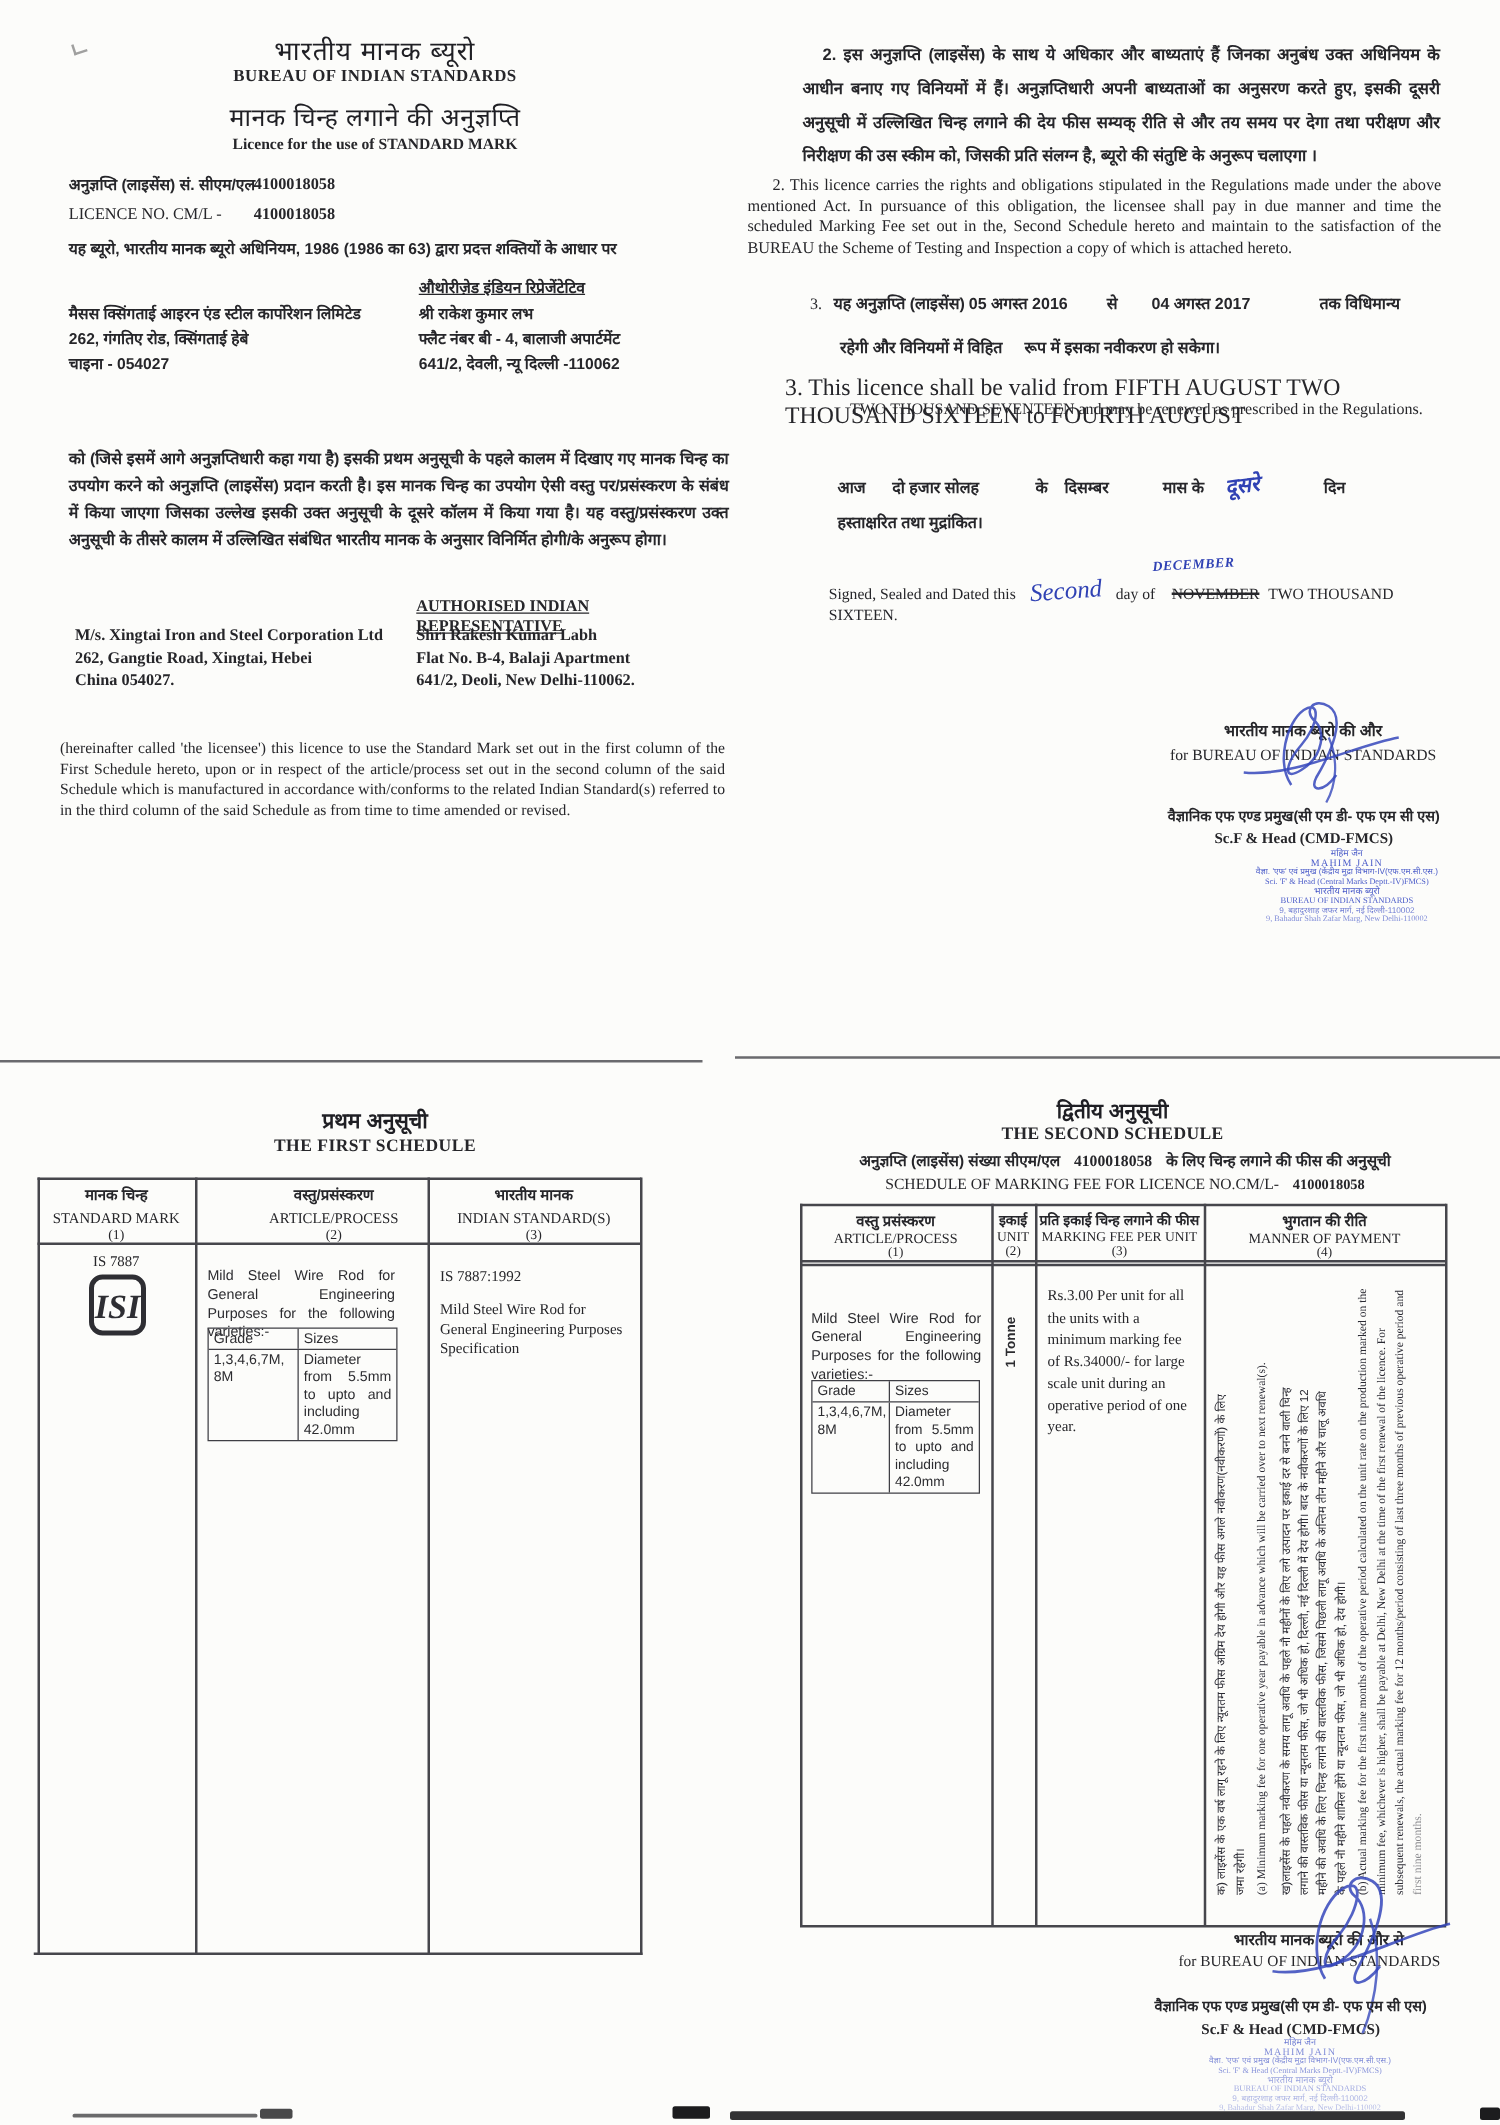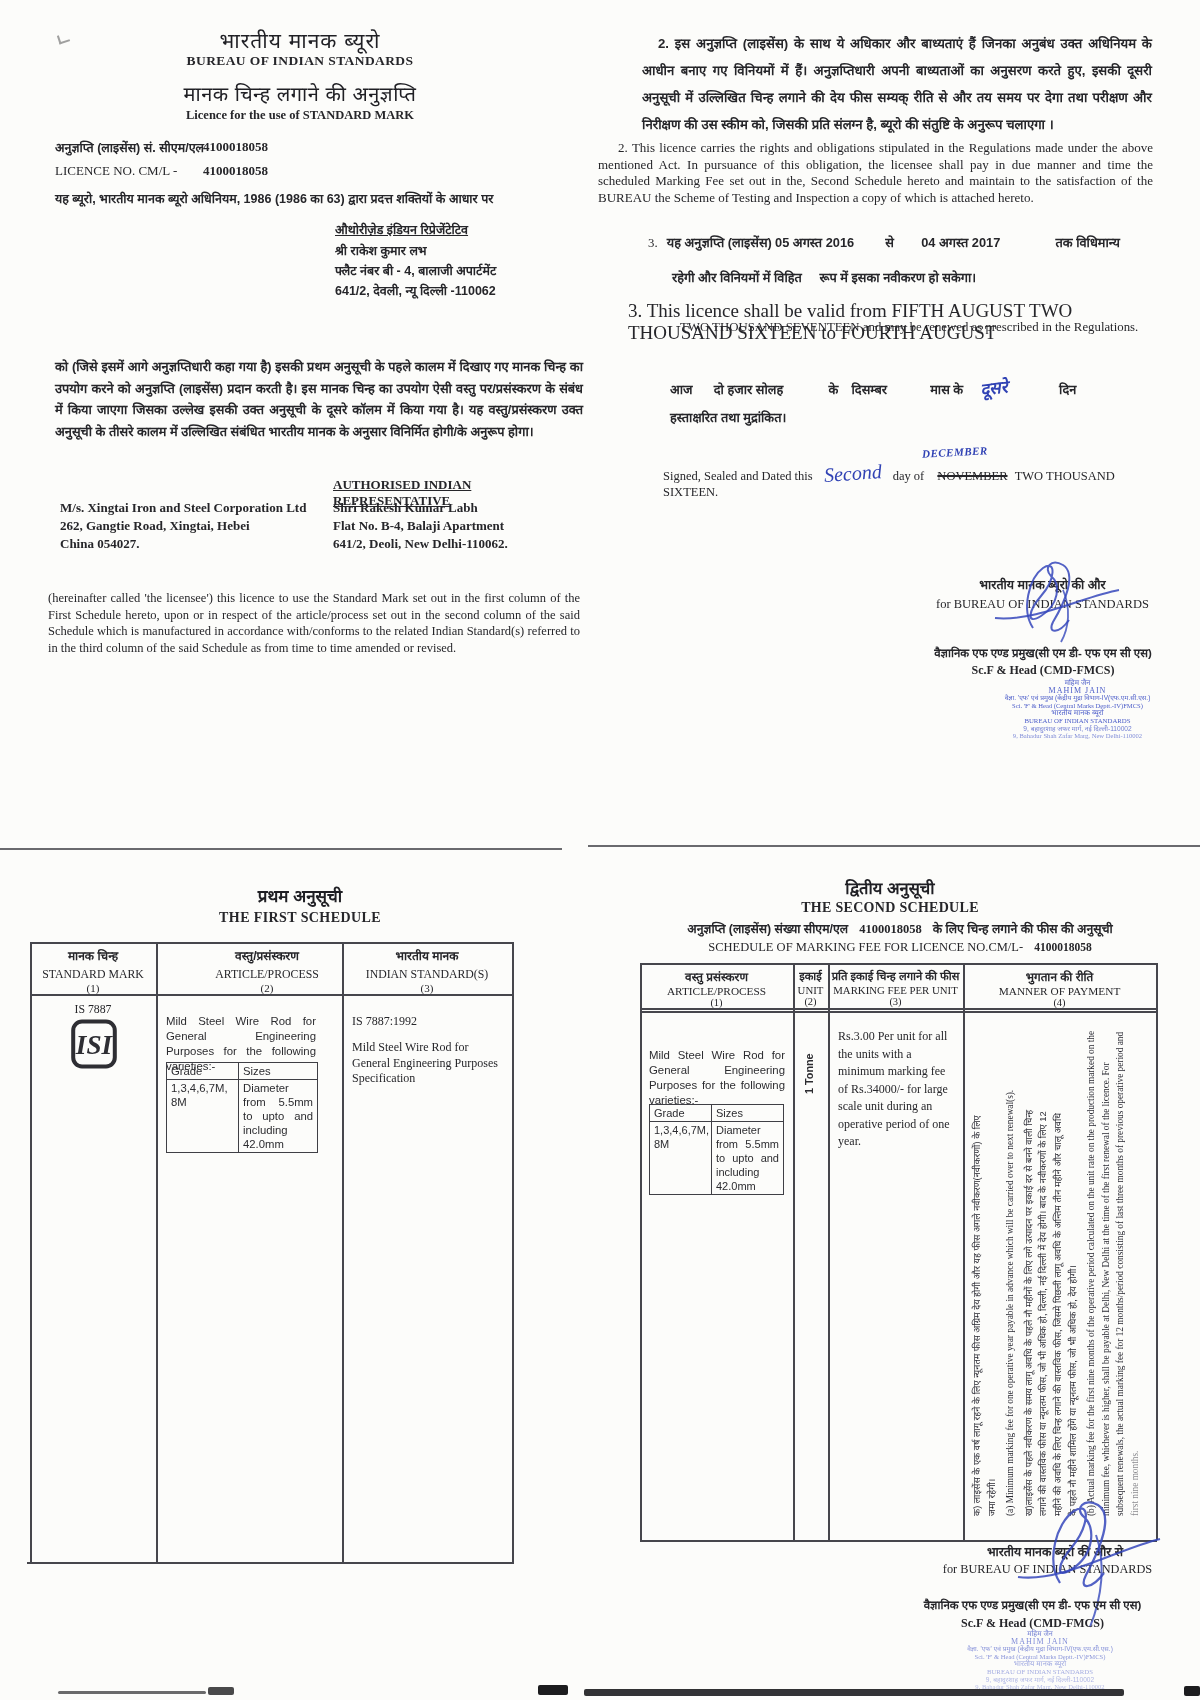--- a/index.html
+++ b/index.html
@@ -45,20 +45,25 @@
     <div class="abs serif b center" style="left:100px;top:108px;width:400px;font-size:12.5px;">Licence for the use of STANDARD MARK</div>
 
     <div class="abs hi sb" style="left:55px;top:139px;font-size:12.5px;">अनुज्ञप्ति (लाइसेंस) सं. सीएम/एल</div>
     <div class="abs serif b" style="left:203px;top:139px;font-size:13px;">4100018058</div>
     <div class="abs serif" style="left:55px;top:163px;font-size:13px;">LICENCE NO. CM/L -</div>
     <div class="abs serif b" style="left:203px;top:163px;font-size:13px;">4100018058</div>
 
     <div class="abs hi sb" style="left:55px;top:190px;width:525px;font-size:12.5px;line-height:19px;">यह ब्यूरो, भारतीय मानक ब्यूरो अधिनियम, 1986 (1986 का 63) द्वारा प्रदत्त शक्तियों के आधार पर</div>
 
     <div class="abs hi sb u" style="left:335px;top:221px;font-size:12.5px;">औथोरीज़ेड इंडियन रिप्रेजेंटेटिव</div>
+    <div class="abs hi sb" style="left:55px;top:241px;font-size:12.5px;line-height:20px;">
+      <div>मैसस क्सिंगताई आइरन एंड स्टील कार्पोरेशन लिमिटेड</div>
+      <div>262, गंगतिए रोड, क्सिंगताई हेबे</div>
+      <div>चाइना - 054027</div>
+    </div>
     <div class="abs hi sb" style="left:335px;top:241px;font-size:12.5px;line-height:20px;">
       <div>श्री राकेश कुमार लभ</div>
       <div>फ्लैट नंबर बी - 4, बालाजी अपार्टमेंट</div>
       <div>641/2, देवली, न्यू दिल्ली -110062</div>
     </div>
 
     <div class="abs hi sb just" style="left:55px;top:356px;width:528px;font-size:12.8px;line-height:21.5px;">को (जिसे इसमें आगे अनुज्ञप्तिधारी कहा गया है) इसकी प्रथम अनुसूची के पहले कालम में दिखाए गए मानक चिन्ह का उपयोग करने को अनुज्ञप्ति (लाइसेंस) प्रदान करती है। इस मानक चिन्ह का उपयोग ऐसी वस्तु पर/प्रसंस्करण के संबंध में किया जाएगा जिसका उल्लेख इसकी उक्त अनुसूची के दूसरे कॉलम में किया गया है। यह वस्तु/प्रसंस्करण उक्त अनुसूची के तीसरे कालम में उल्लिखित संबंधित भारतीय मानक के अनुसार विनिर्मित होगी/के अनुरूप होगा।</div>
 
 
     <div class="abs serif b u" style="left:333px;top:477px;font-size:13px;">AUTHORISED INDIAN REPRESENTATIVE</div>

